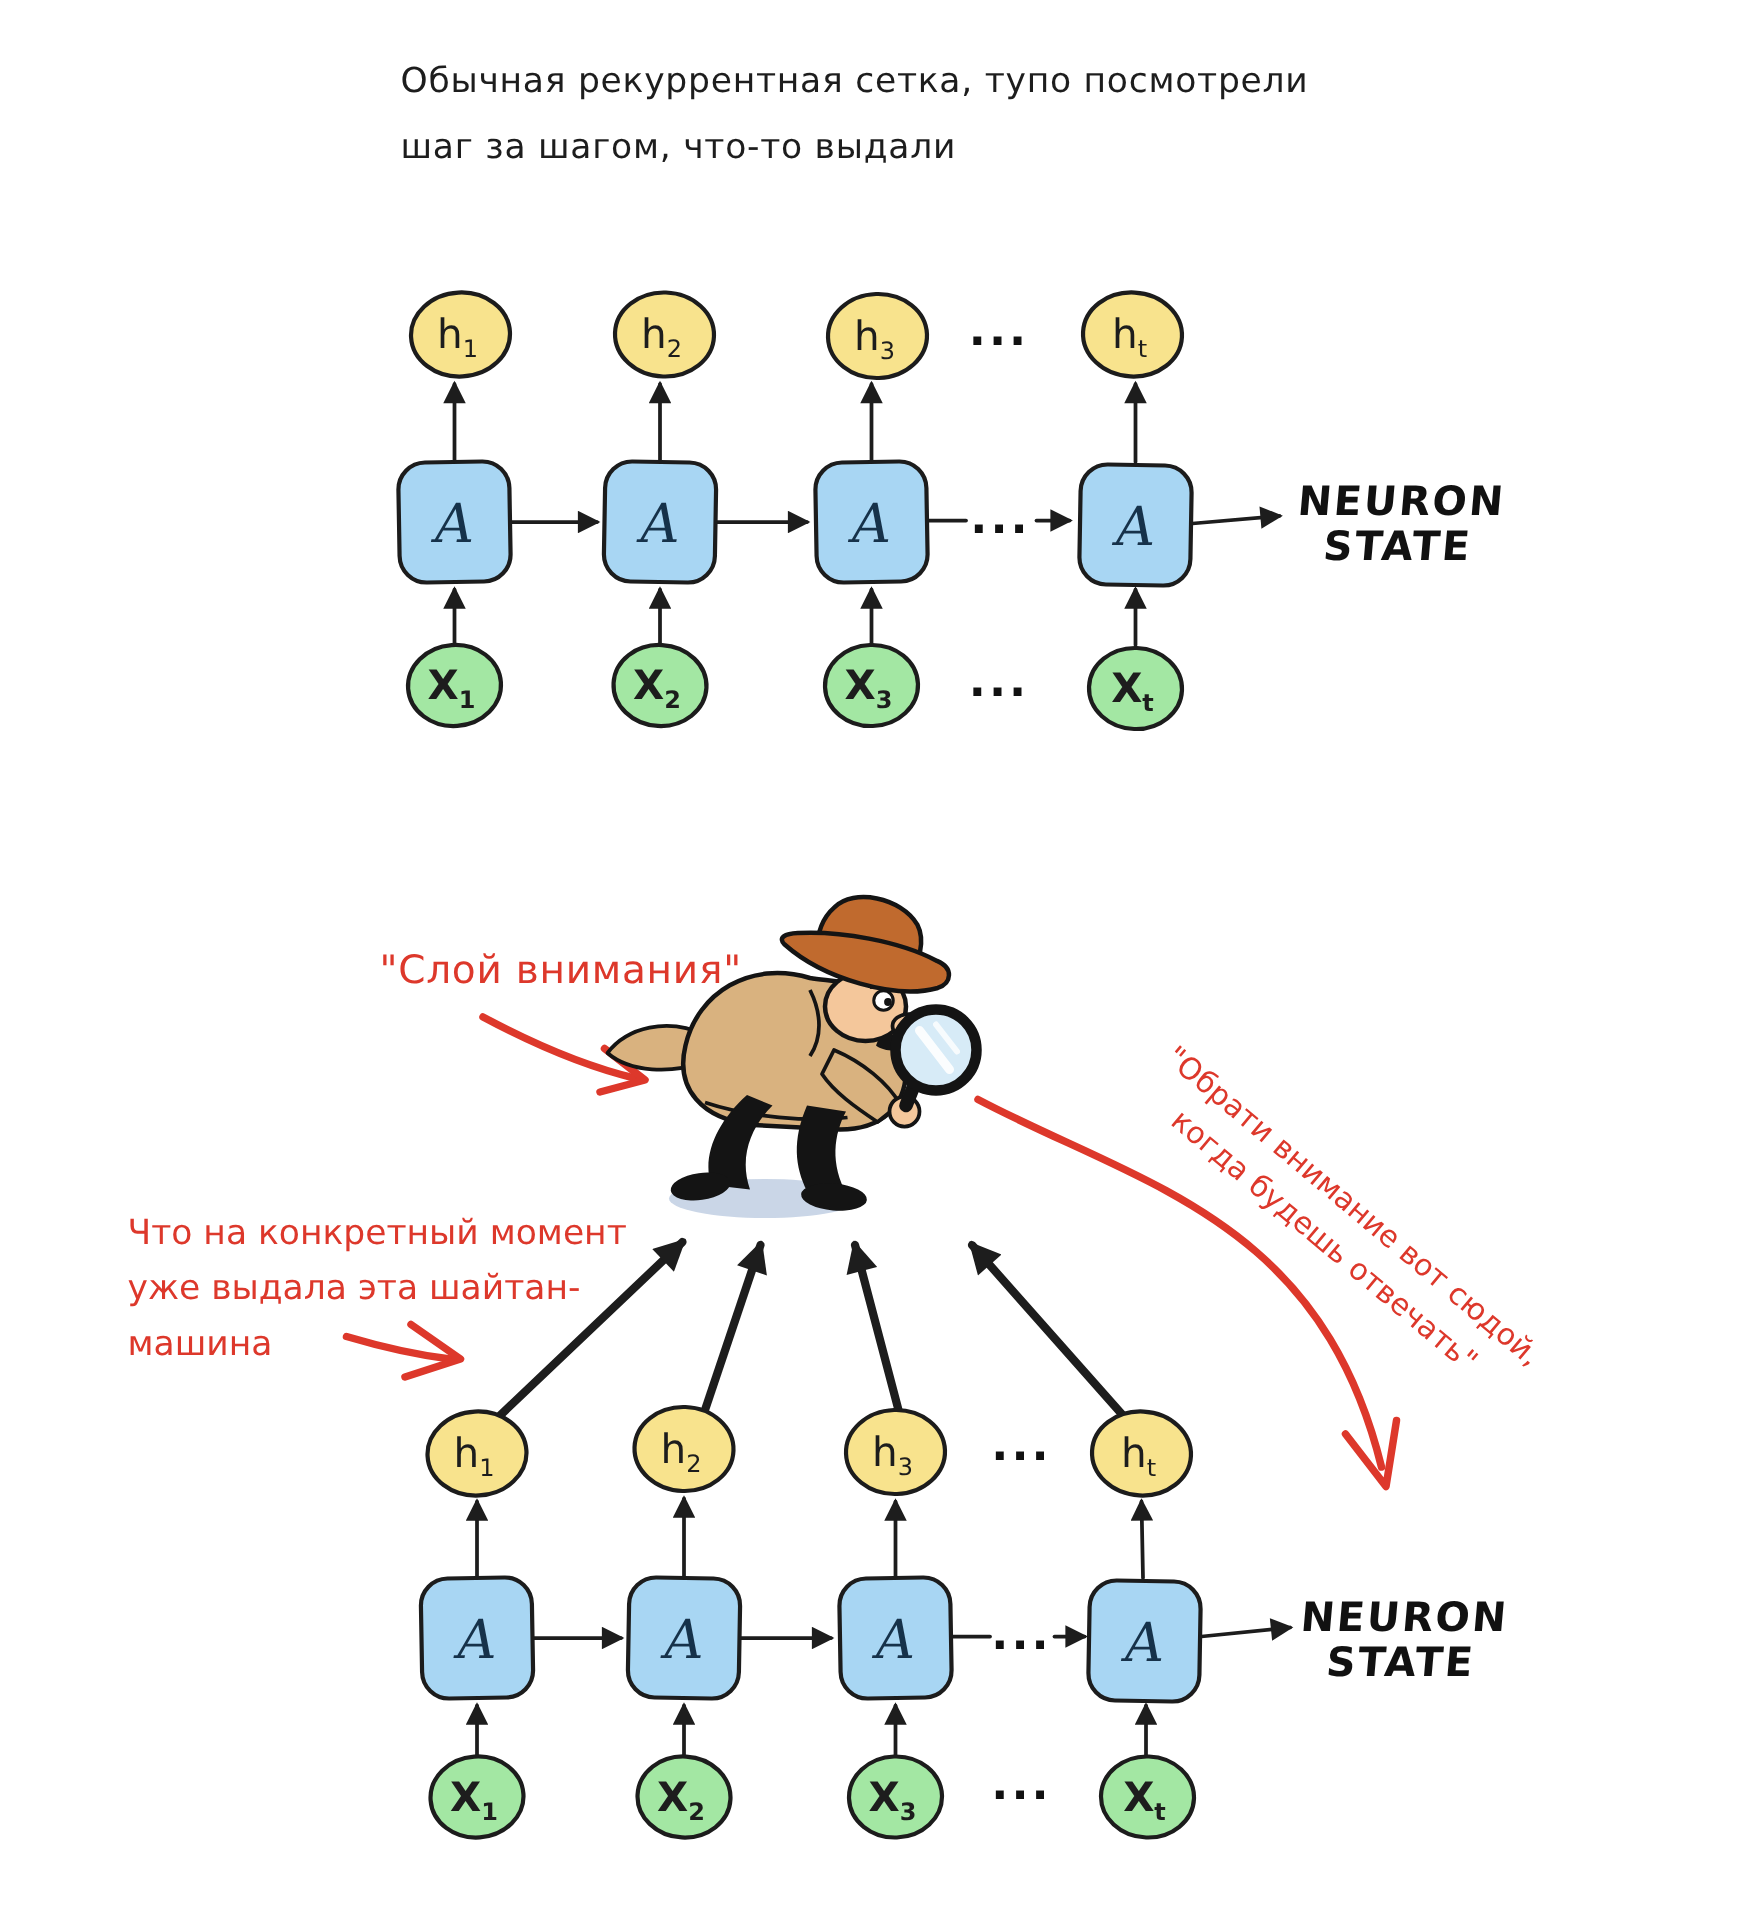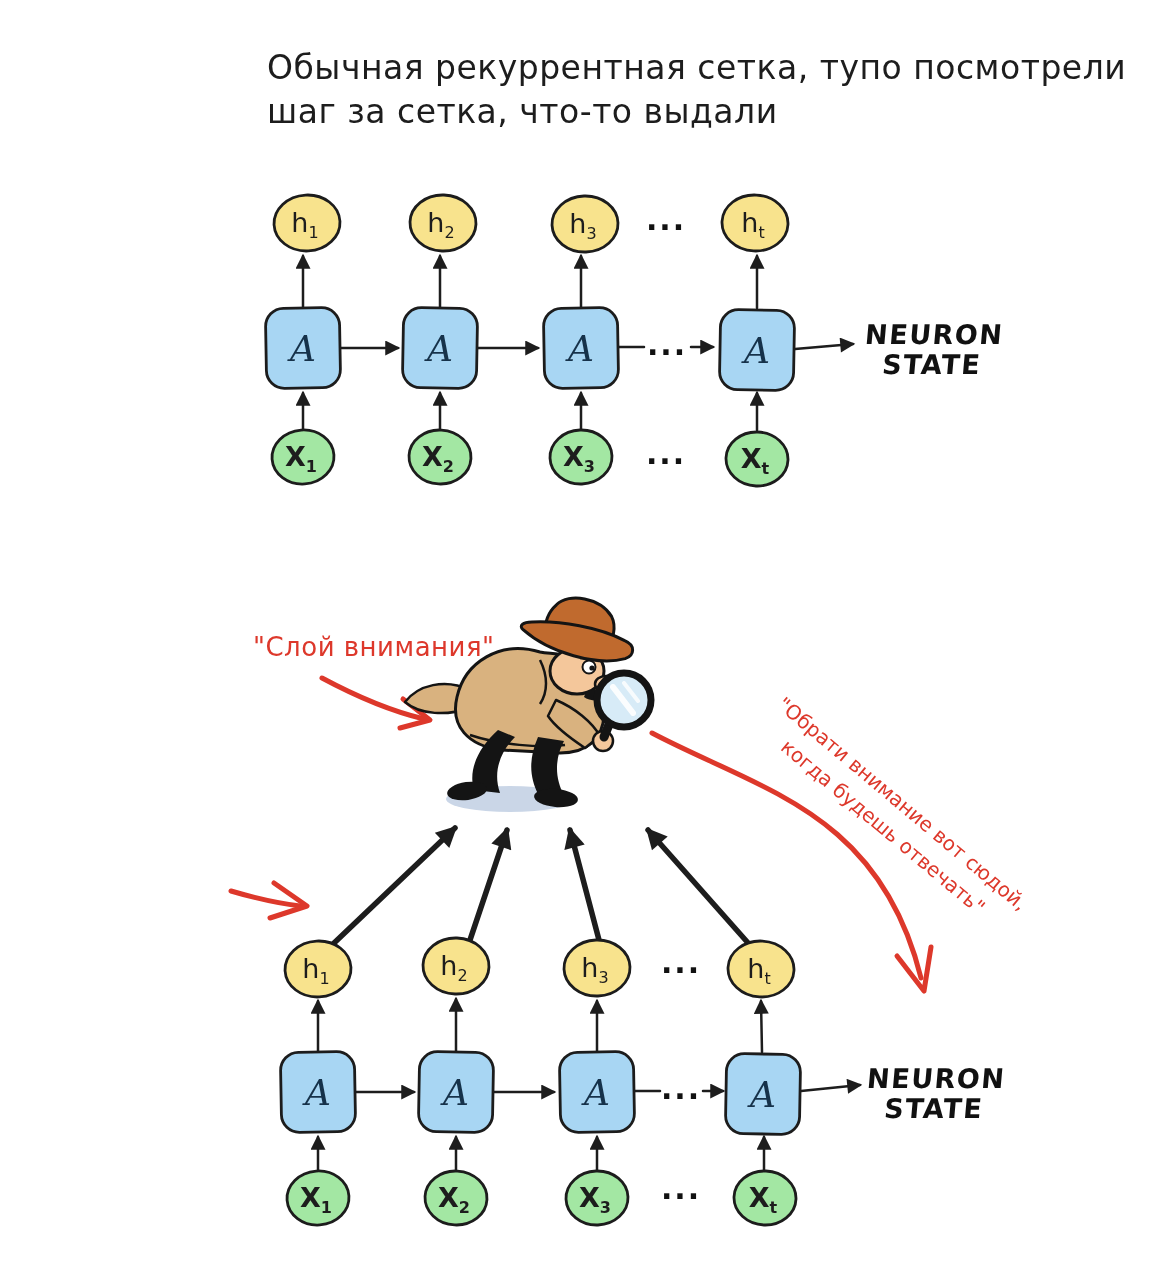--- a/index.html
+++ b/index.html
@@ -1,20 +1,20 @@
 <!DOCTYPE html>
 <html><head>
 <meta charset="utf-8">
 <style>
   html,body{margin:0;padding:0;background:#fff;}
   .canvas{position:relative;width:1158px;height:1284px;background:#ffffff;overflow:hidden;
           font-family:"DejaVu Sans",sans-serif;color:#1d1d1d;}
   .layer{position:absolute;left:0;top:0;}
   .txt{position:absolute;}
-  .title{left:267px;top:46px;font-size:33px;line-height:44px;letter-spacing:.5px;color:#1d1d1d;}
+  .title{left:267px;top:32px;font-size:23px;line-height:44px;letter-spacing:.5px;color:#1d1d1d;}
   .neuron-state{position:absolute;width:150px;text-align:center;font-weight:bold;font-size:27px;
                 line-height:30px;color:#111;transform:skewX(-5deg);letter-spacing:1.5px;}
   .ns-top{left:858px;top:320px;}
   .ns-bottom{left:860px;top:1064px;}
   .red{color:#dd382b;}
   .attention-label{left:253px;top:632px;font-size:26px;letter-spacing:.5px;}
   .left-note{left:85px;top:804px;font-size:23px;line-height:37px;}
   .right-note{left:790px;top:690px;font-size:20px;line-height:30px;transform:rotate(40deg);
               transform-origin:0 0;white-space:nowrap;text-align:center;}
   svg text{font-family:"DejaVu Sans",sans-serif;}
@@ -198,34 +198,39 @@
         <line x1="604" y1="737" x2="610" y2="722" stroke="#141414" stroke-width="9" stroke-linecap="round"></line>
         <circle cx="624" cy="700" r="27" fill="#d7ebf7" stroke="#141414" stroke-width="7"></circle>
         <path d="M613,687 L633,713" stroke="#ffffff" stroke-width="6" stroke-linecap="round" opacity="0.9"></path>
         <path d="M624,683 L638,701" stroke="#ffffff" stroke-width="4" stroke-linecap="round" opacity="0.8"></path>
       </g>
     </g>
   </svg>
 
   <div class="txt title">
     <div>Обычная рекуррентная сетка, тупо посмотрели</div>
-    <div>шаг за сетка, что-то выдали</div>
+    <div>шаг за шагом, что-то выдали</div>
   </div>
 
   <div class="neuron-state ns-top">
     <div>NEURON</div>
     <div>STATE</div>
   </div>
 
   <div class="neuron-state ns-bottom">
     <div>NEURON</div>
     <div>STATE</div>
   </div>
 
   <div class="txt red attention-label">"Слой внимания"</div>
 
+  <div class="txt red left-note">
+    <div>Что на конкретный момент</div>
+    <div>уже выдала эта шайтан-</div>
+    <div>машина</div>
+  </div>
 
   <div class="txt red right-note">
     <div>"Обрати внимание вот сюдой,</div>
     <div>когда будешь отвечать"</div>
   </div>
 
 </div>
 
 </body></html>

